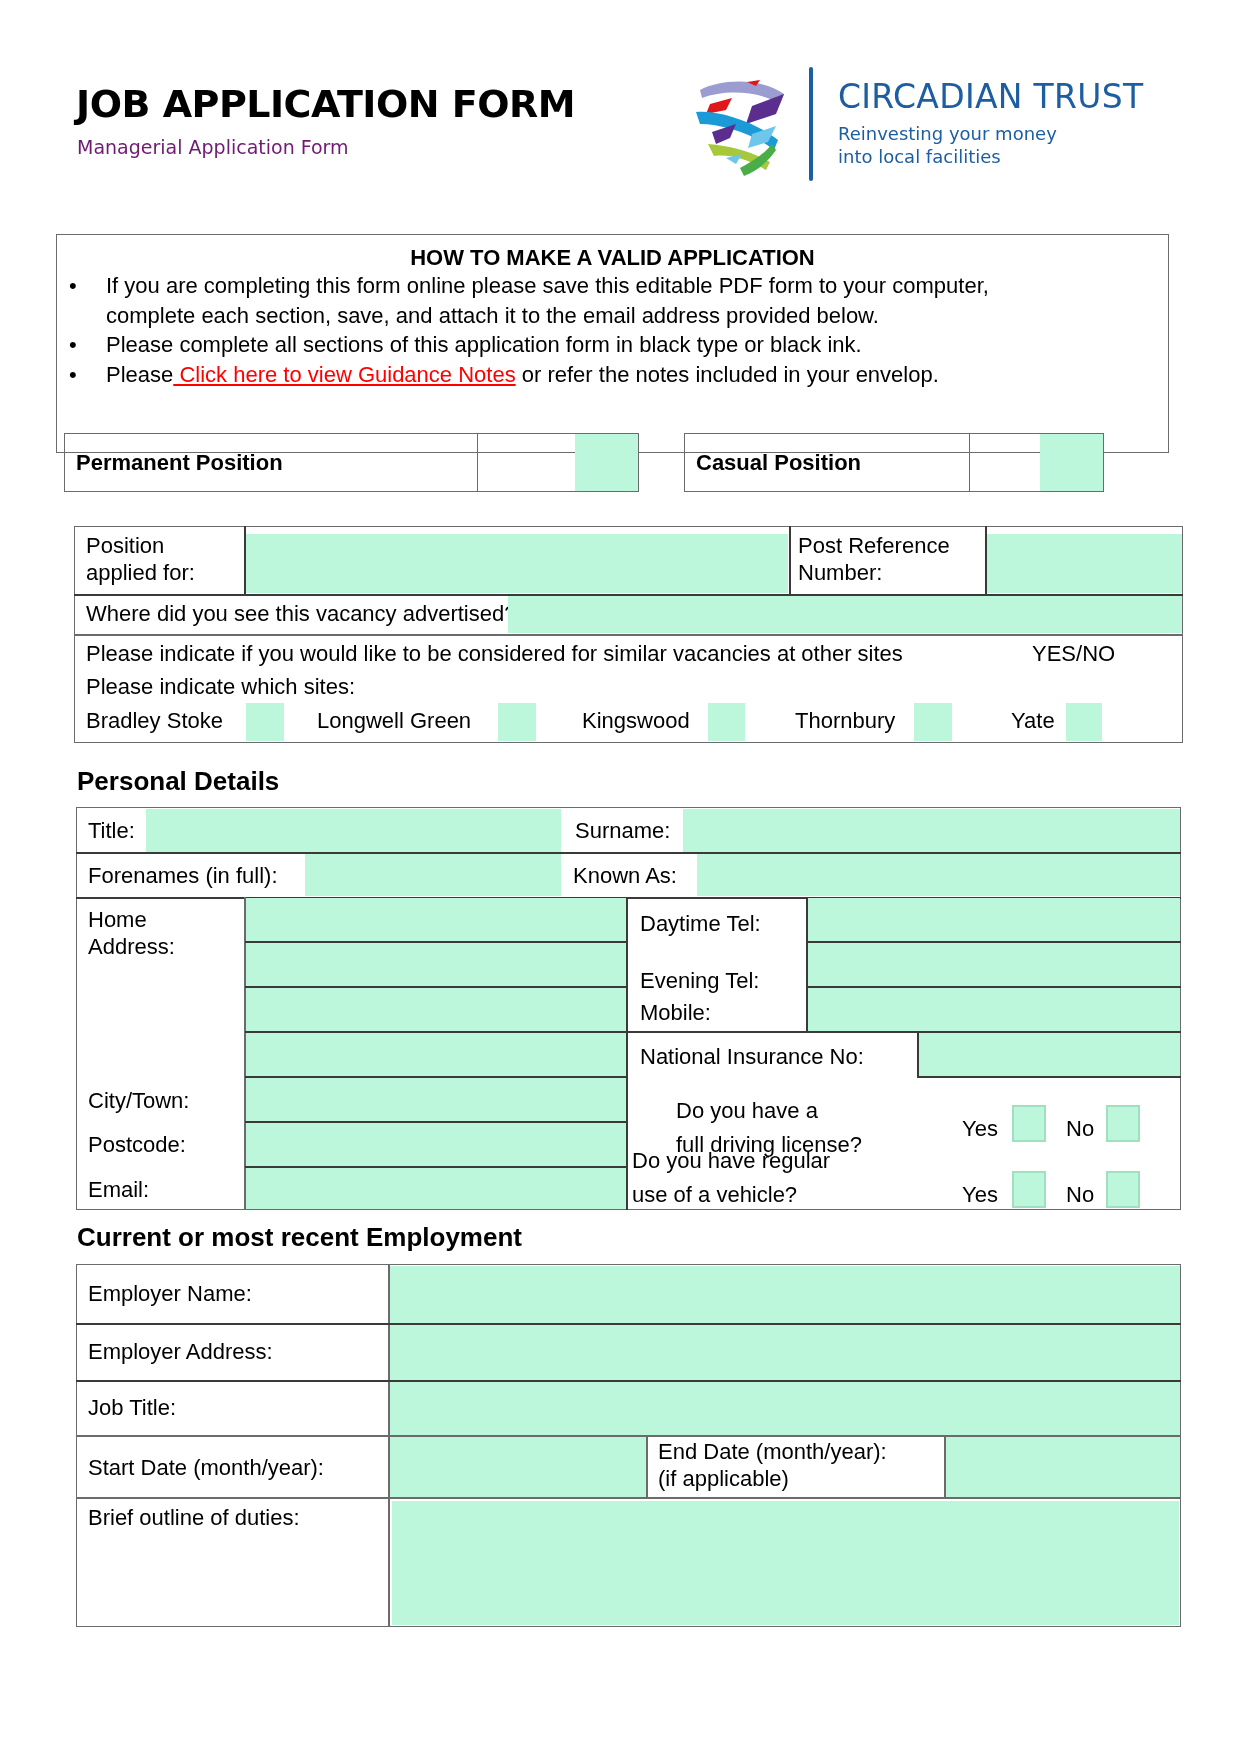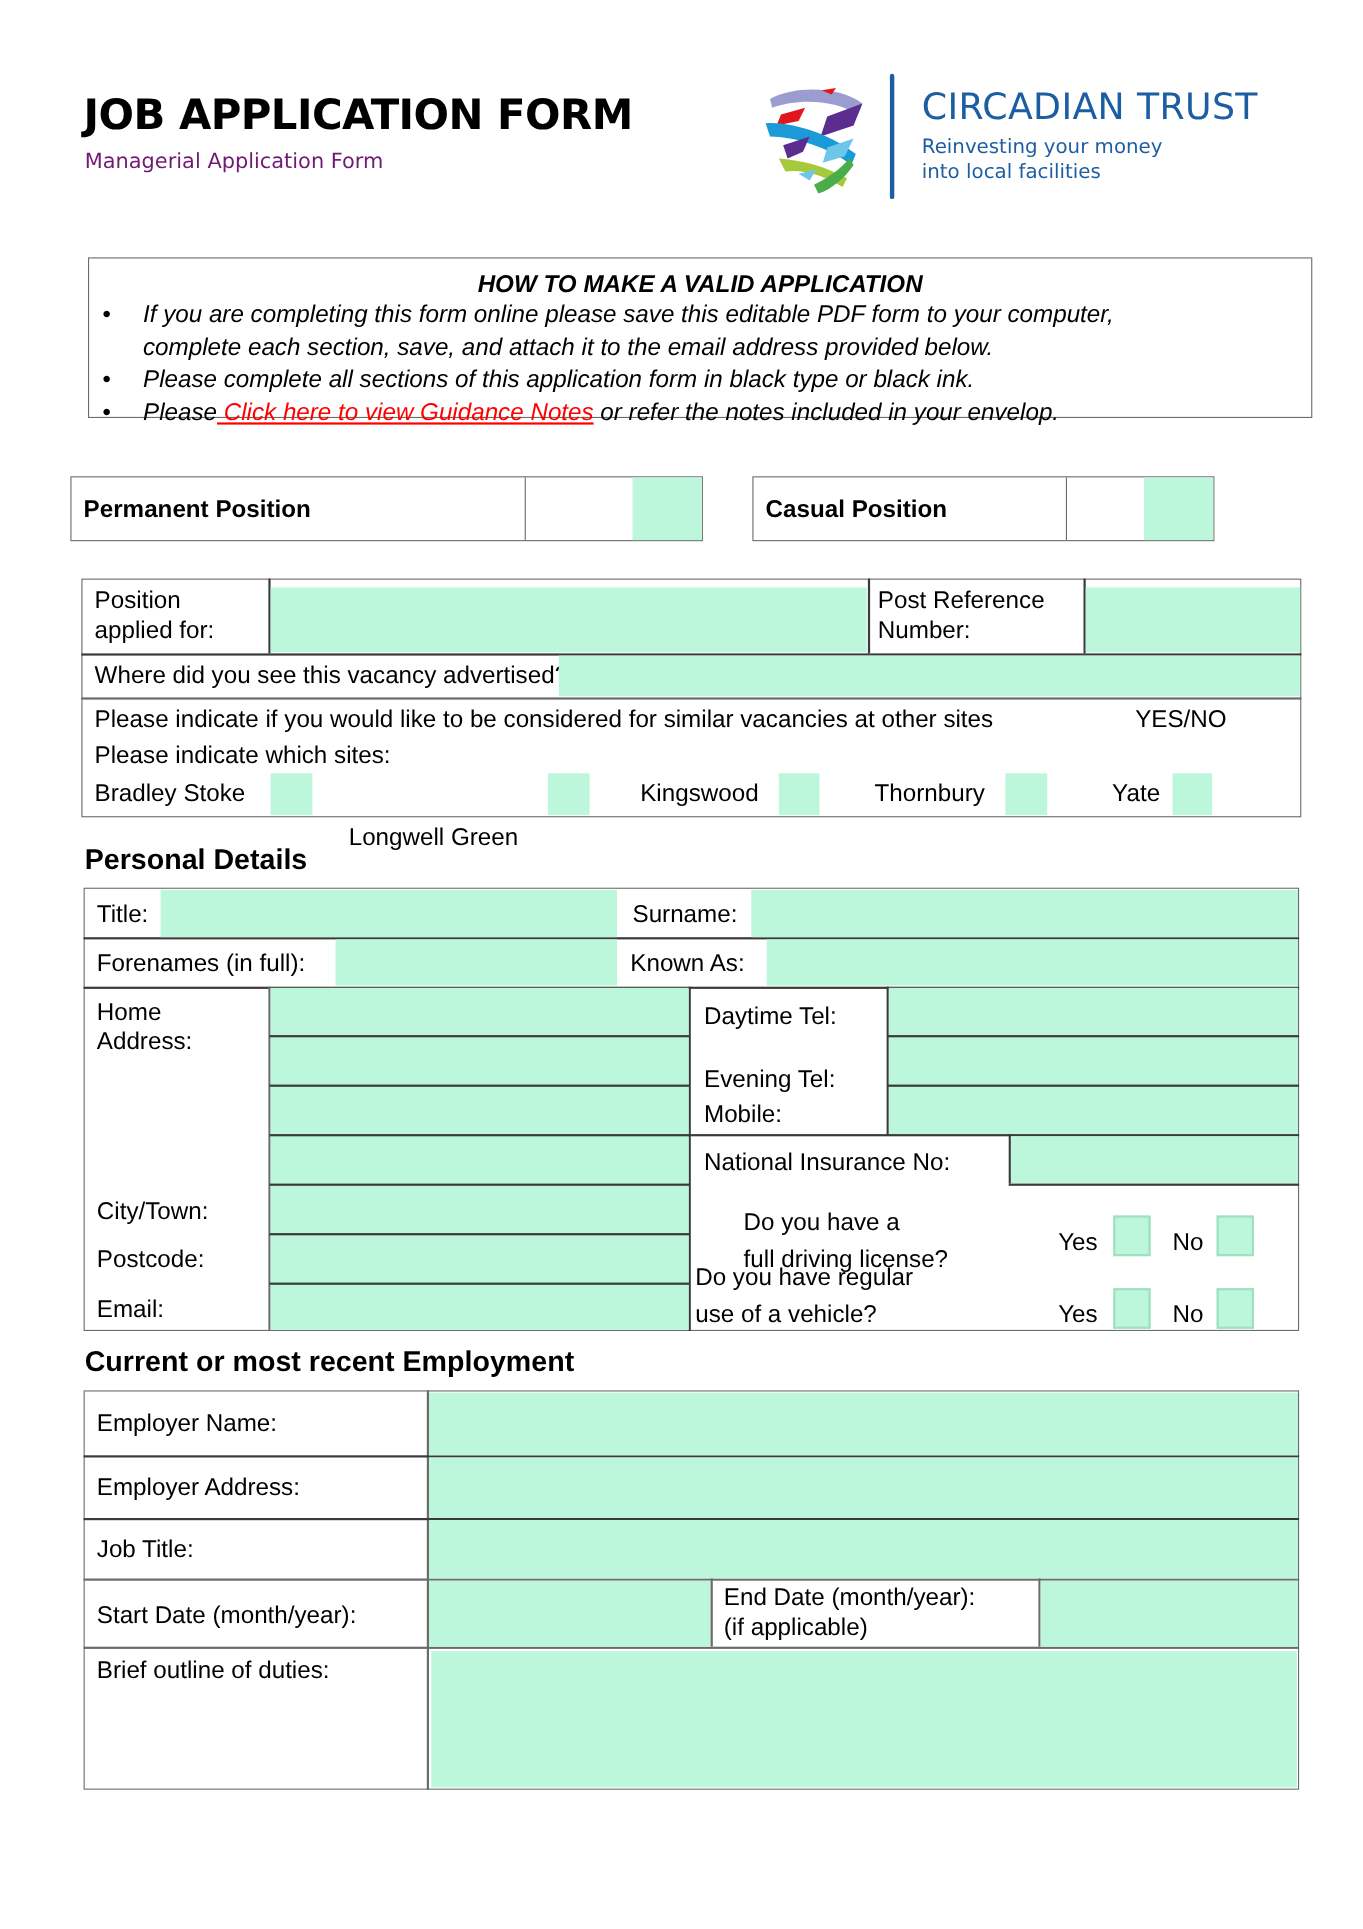--- a/index.html
+++ b/index.html
@@ -7,21 +7,21 @@
   body { position: relative; font-family: "Liberation Sans", sans-serif; color: #000; }
   .abs { position: absolute; }
   .fill { background: #bdf7db; }
   .title { left: 76px; top: 82px; font-family: "DejaVu Sans", sans-serif; font-weight: bold; font-size: 38px; letter-spacing: -0.5px; color: #000; }
   .subtitle { left: 77px; top: 136px; font-family: "DejaVu Sans", sans-serif; font-size: 19px; color: #701a75; }
   .logo-mark { left: 692px; top: 72px; width: 100px; height: 105px; }
   .logo-bar { left: 809px; top: 67px; width: 4px; height: 114px; background: #1d5ea2; border-radius: 2px; }
   .brand-name { left: 838px; top: 77px; font-family: "DejaVu Sans", sans-serif; font-size: 33px; color: #1d5ea2; letter-spacing: 0.3px; }
   .brand-tag { left: 838px; top: 122px; font-family: "DejaVu Sans", sans-serif; font-size: 18px; line-height: 23px; color: #1d5ea2; }
 
-  .howto { left: 80px; top: 234px; width: 1113px; height: 146px; border: 1.5px solid #6b6b6b; font-style: italic; }
+  .howto { left: 56px; top: 234px; width: 1113px; height: 219px; border: 1.5px solid #6b6b6b; }
   .howto h2 { text-align: center; font-size: 22px; font-weight: bold; margin-top: 10px; line-height: 26px; }
   .howto ul { list-style: none; margin-left: 12px; }
   .howto li { position: relative; padding-left: 37px; font-size: 22px; line-height: 29.5px; }
   .howto li .bullet { position: absolute; left: 0; top: 0; }
   .howto a { color: #ff0000; text-decoration: underline; }
 
   .postype { top: 433px; height: 59px; border: 1.5px solid #6b6b6b; display: flex; }
   .postype .lbl { font-size: 22px; font-weight: bold; padding-left: 11px; display: flex; align-items: center; border-right: 1.5px solid #6b6b6b; }
   .postype .blank { flex: 1; position: relative; }
   .postype .chk { position: absolute; right: 0; top: 0; bottom: 0; width: 63px; background: #bdf7db; }
@@ -110,21 +110,21 @@
 
 <div class="cell" style="left:86px; top:600px;">Where did you see this vacancy advertised?</div>
 <div class="abs fill" style="left:508px; top:596px; width:674px; height:37px;"></div>
 
 <div class="cell" style="left:86px; top:640px;">Please indicate if you would like to be considered for similar vacancies at other sites</div>
 <div class="cell" style="left:1032px; top:640px;">YES/NO</div>
 <div class="cell" style="left:86px; top:673px;">Please indicate which sites:</div>
 
 <div class="cell" style="left:86px; top:707px;">Bradley Stoke</div>
 <div class="abs fill" style="left:246px; top:703px; width:38px; height:38px;"></div>
-<div class="cell" style="left:317px; top:707px;margin-top:40px;">Longwell Green</div>
+<div class="cell" style="left:317px; top:707px;">Longwell Green</div>
 <div class="abs fill" style="left:498px; top:703px; width:38px; height:38px;"></div>
 <div class="cell" style="left:582px; top:707px;">Kingswood</div>
 <div class="abs fill" style="left:708px; top:703px; width:37px; height:38px;"></div>
 <div class="cell" style="left:795px; top:707px;">Thornbury</div>
 <div class="abs fill" style="left:914px; top:703px; width:38px; height:38px;"></div>
 <div class="cell" style="left:1011px; top:707px;">Yate</div>
 <div class="abs fill" style="left:1066px; top:703px; width:36px; height:38px;"></div>
 
 <div class="abs section-h" style="left:77px; top:766px;">Personal Details</div>
 

